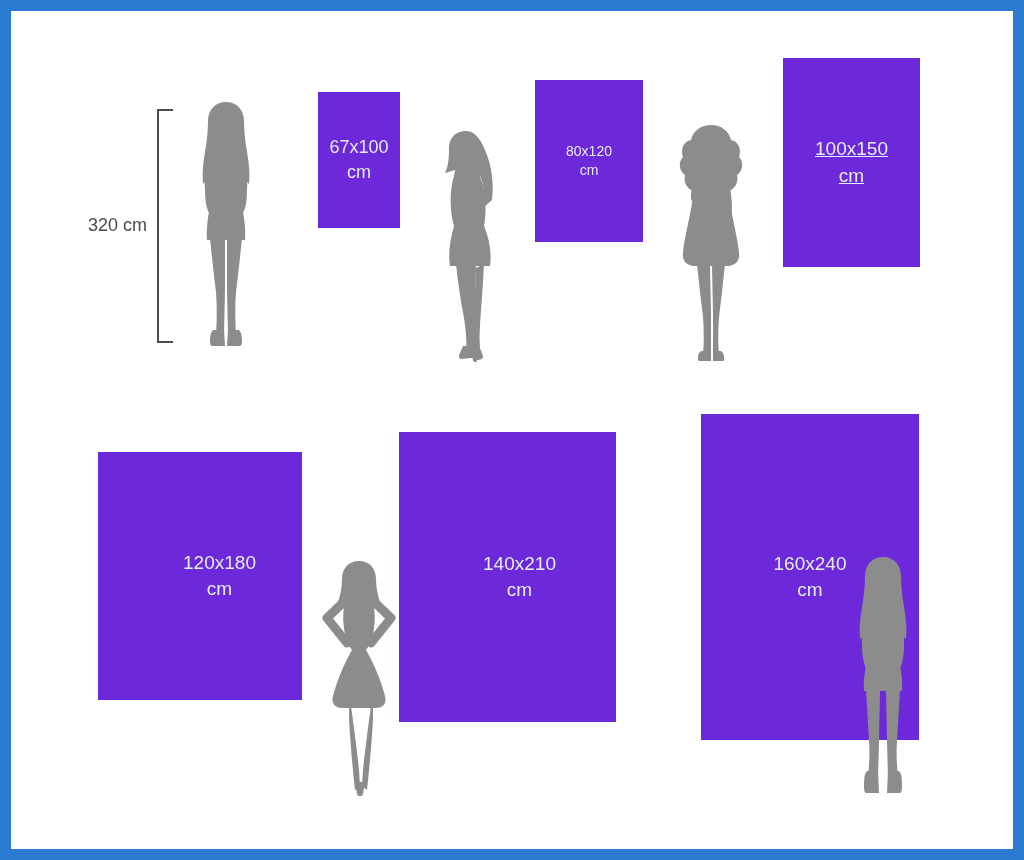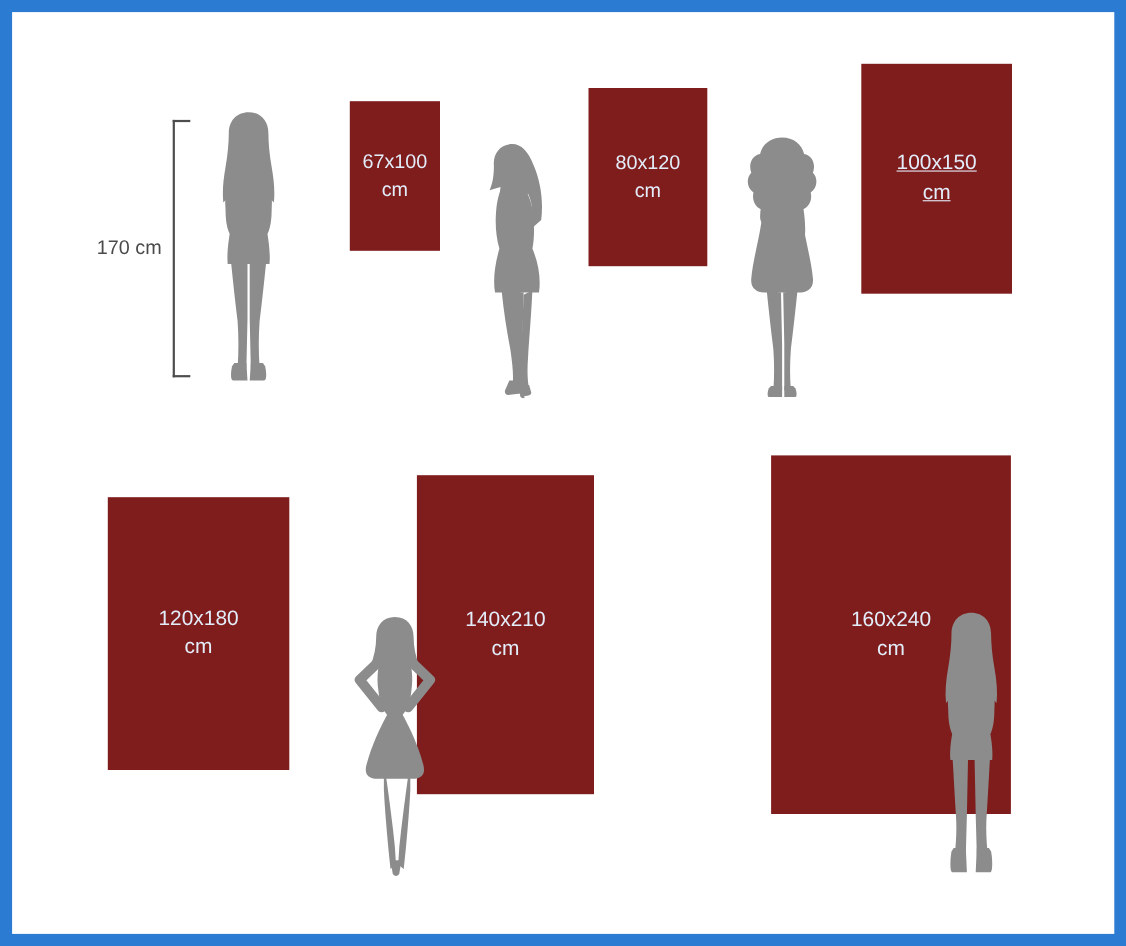--- a/index.html
+++ b/index.html
@@ -4,54 +4,54 @@
 <style>
   html,body { margin:0; padding:0; background:#ffffff; }
   .frame {
     position:relative; width:1024px; height:860px;
     box-sizing:border-box; background:#ffffff;
     border:11px solid #2B7BD3; overflow:hidden;
     font-family:"Liberation Sans", sans-serif;
   }
   
   .size-rect {
-    position:absolute; background:#7f1d1d;
+    position:absolute; background:#6d28d9;
     display:flex; flex-direction:column; align-items:center; justify-content:center;
     color:#E3EDF9; font-size:19px; line-height:1.38; text-align:center;
     z-index:1;
   }
   
   .fig { position:absolute; z-index:2; }
   .fig .sh { fill:#8C8C8C; }
   .fig .st { fill:none; stroke:#8C8C8C; stroke-width:9; stroke-linecap:round; stroke-linejoin:round; }
   
   .measure-bracket {
     position:absolute; left:146px; top:98px; width:16px; height:234px;
     border-left:2px solid #4D4D4D; border-top:2px solid #4D4D4D; border-bottom:2px solid #4D4D4D;
     box-sizing:border-box; z-index:1;
   }
   .measure-label {
     position:absolute; left:70px; top:204px; width:66px;
     text-align:right; font-size:18px; color:#4A4A4A; z-index:1;
   }
   
   #r0 { left:307px; top:81px;  width:82px;  height:136px; font-size:18px; }
-  #r1 { left:524px; top:69px;  width:108px; height:162px; font-size:18px; }
+  #r1 { left:524px; top:69px;  width:108px; height:162px; font-size:14px; }
   #r2 { left:772px; top:47px;  width:137px; height:209px;text-decoration:underline; }
-  #r3 { left:87px;  top:441px; width:165px; height:248px; }
-  #r4 { left:368px; top:421px; width:161px; height:290px; }
+  #r3 { left:87px;  top:441px; width:165px; height:248px;padding-left:39px; }
+  #r4 { left:388px; top:421px; width:193px; height:290px;padding-left:24px; }
   #r5 { left:690px; top:403px; width:218px; height:326px;align-items:center; }
 </style>
 </head>
 <body>
 
 <div class="frame">
 
   <div class="measure-bracket"></div>
-  <div class="measure-label">170 cm</div>
+  <div class="measure-label">320 cm</div>
 
   <svg class="fig" style="left:172px; top:89px;" width="86" height="248" viewBox="0 0 86 248">
     <path class="sh" d="M43,2 C32,2 25,10 25,21 C25,30 24,41 22,52 C20,63 19,74 20,84 L28,76 C27,66 28,55 30,47 L56,47 C58,55 59,66 58,76 L66,84 C67,74 66,63 64,52 C62,41 61,30 61,21 C61,10 54,2 43,2 Z"></path>
     <circle class="sh" cx="43" cy="17" r="11"></circle>
     <path class="sh" d="M35,38 L51,38 C56,42 59,50 61,60 C63,72 63,84 61,94 L58,100 C61,116 63,130 62,140 L24,140 C23,130 25,116 28,100 L25,94 C23,84 23,72 25,60 C27,50 30,42 35,38 Z"></path>
     <path class="sh" d="M26,52 C23,63 21,76 22,90 C22,99 23,106 25,111 C27,115 30,114 30,109 C29,99 29,88 30,78 C31,68 32,59 34,52 Z"></path>
     <path class="sh" d="M60,52 C63,63 65,76 64,90 C64,99 63,106 61,111 C59,115 56,114 56,109 C57,99 57,88 56,78 C55,68 54,59 52,52 Z"></path>
     <path class="sh" d="M27,138 C29,158 31,176 33,192 C34,206 34,220 33,234 L41,234 L42,190 L42,140 Z"></path>
     <path class="sh" d="M59,138 C57,158 55,176 53,192 C52,206 52,220 53,234 L45,234 L44,190 L44,140 Z"></path>
     <path class="sh" d="M30,230 L41,230 L42,246 L29,246 C26,246 27,237 28,233 Z"></path>

